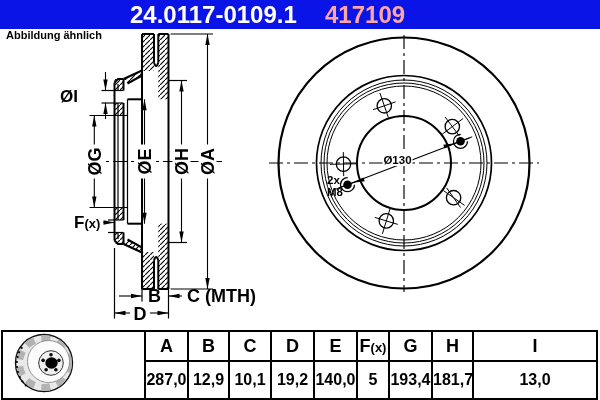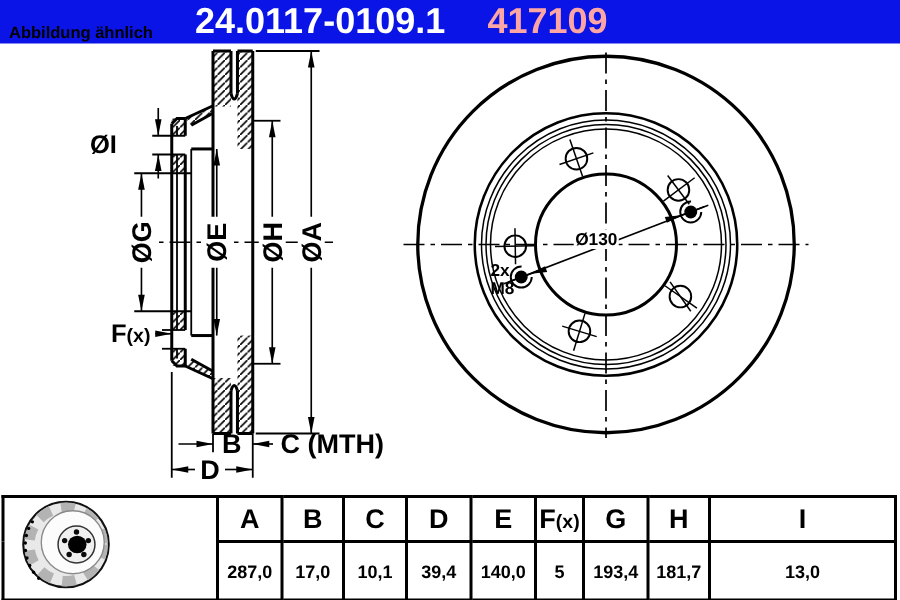--- a/index.html
+++ b/index.html
@@ -1,26 +1,26 @@
 <!DOCTYPE html>
 <html><head>
 <meta charset="utf-8">
 <style>
   * { margin:0; padding:0; box-sizing:border-box; }
   body { width:600px; height:400px; position:relative; background:#fff; font-family:"Liberation Sans", sans-serif; overflow:hidden; }
   .bar { position:absolute; left:0; top:0; width:600px; height:29px; background:#0a14e6; }
   .bar .pn { position:absolute; left:130px; top:1px; color:#fff; font-size:24px; font-weight:bold; letter-spacing:0px; }
   .bar .cn { position:absolute; left:325px; top:1px; color:#fca5a5; font-size:24px; font-weight:bold; }
-  .note { position:absolute; left:6px; top:16px; font-size:11px; font-weight:bold; color:#000; line-height:12px; }
+  .note { position:absolute; left:6px; top:29px; font-size:11px; font-weight:bold; color:#000; line-height:12px; }
   svg text { font-family:"Liberation Sans", sans-serif; font-weight:bold; fill:#000; }
   .drawing { position:absolute; left:0; top:0; }
   table.spec { position:absolute; left:1px; top:330px; width:597px; height:66px; border-collapse:collapse; table-layout:fixed; }
   table.spec td { border:2px solid #000; text-align:center; vertical-align:middle; padding:0; }
   td.hdr { font-size:18px; font-weight:bold; height:30px; }
-  td.val { font-size:12px; font-weight:bold; }
+  td.val { font-size:16px; font-weight:bold; }
   td.img { background:#fff; }
   .fx-suf { font-size:13px; font-weight:bold; }
 </style>
 </head>
 <body>
 
 <div class="bar">
   <span class="pn">24.0117-0109.1</span>
   <span class="cn">417109</span>
 </div>
@@ -249,23 +249,23 @@
     <td class="hdr">C</td>
     <td class="hdr">D</td>
     <td class="hdr">E</td>
     <td class="hdr"><span>F</span><span class="fx-suf">(x)</span></td>
     <td class="hdr">G</td>
     <td class="hdr">H</td>
     <td class="hdr">I</td>
   </tr>
   <tr>
     <td class="val">287,0</td>
-    <td class="val">17,0</td>
+    <td class="val">12,9</td>
     <td class="val">10,1</td>
-    <td class="val">39,4</td>
+    <td class="val">19,2</td>
     <td class="val">140,0</td>
     <td class="val">5</td>
     <td class="val">193,4</td>
     <td class="val">181,7</td>
     <td class="val">13,0</td>
   </tr>
 </tbody>
   </table>
 
 </body></html>

